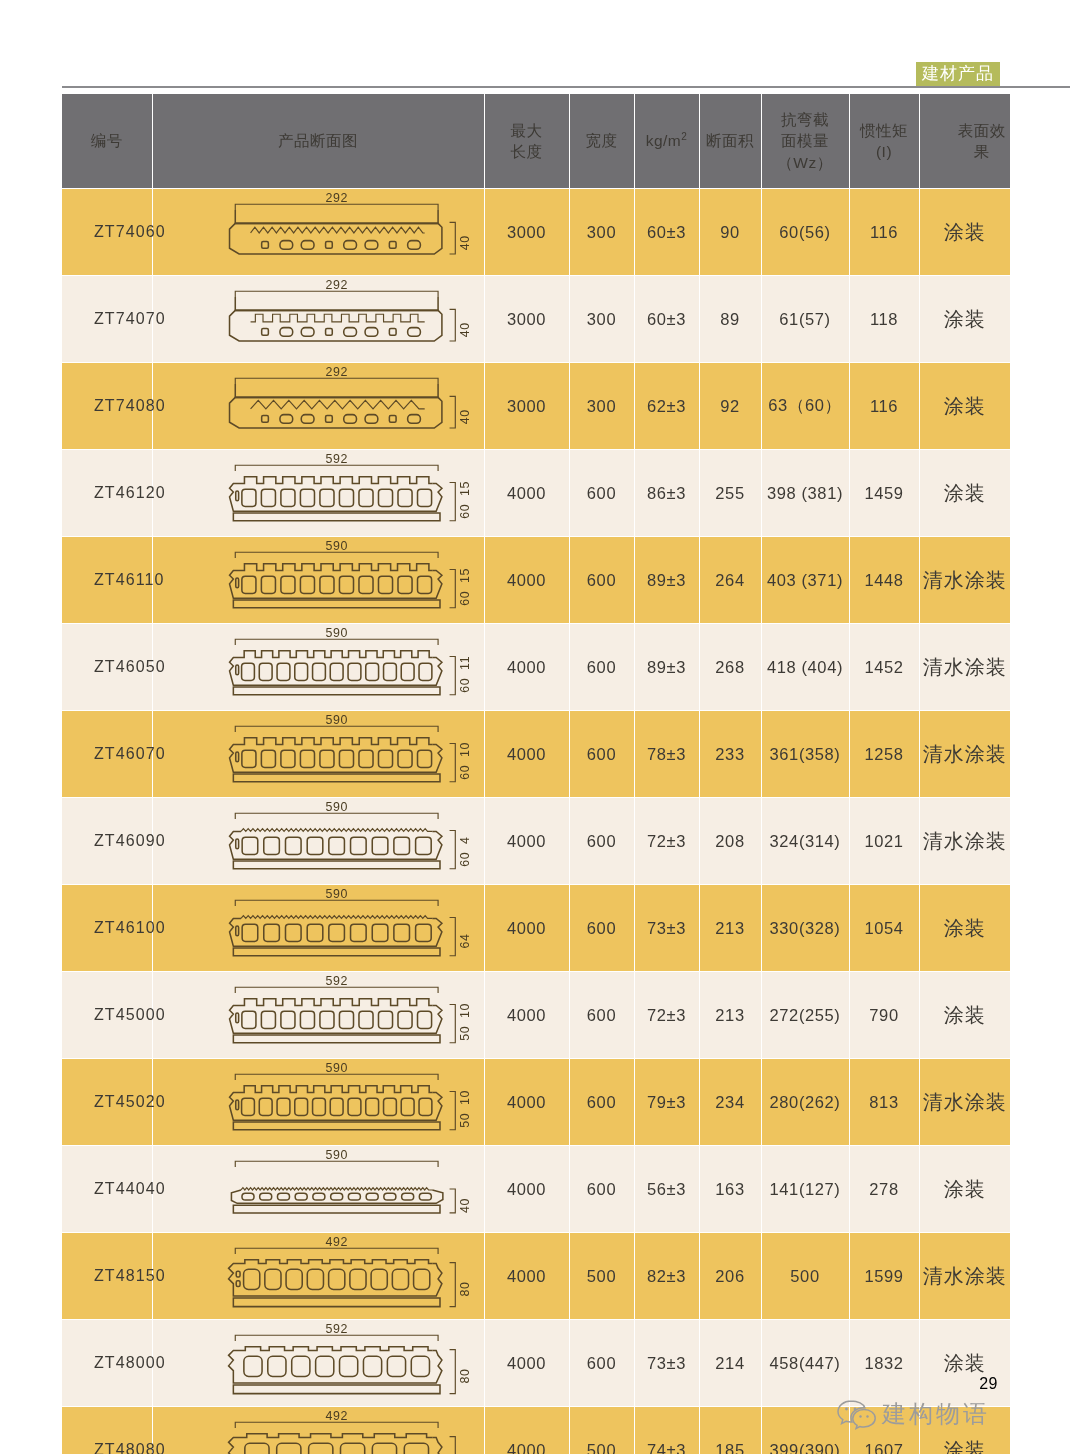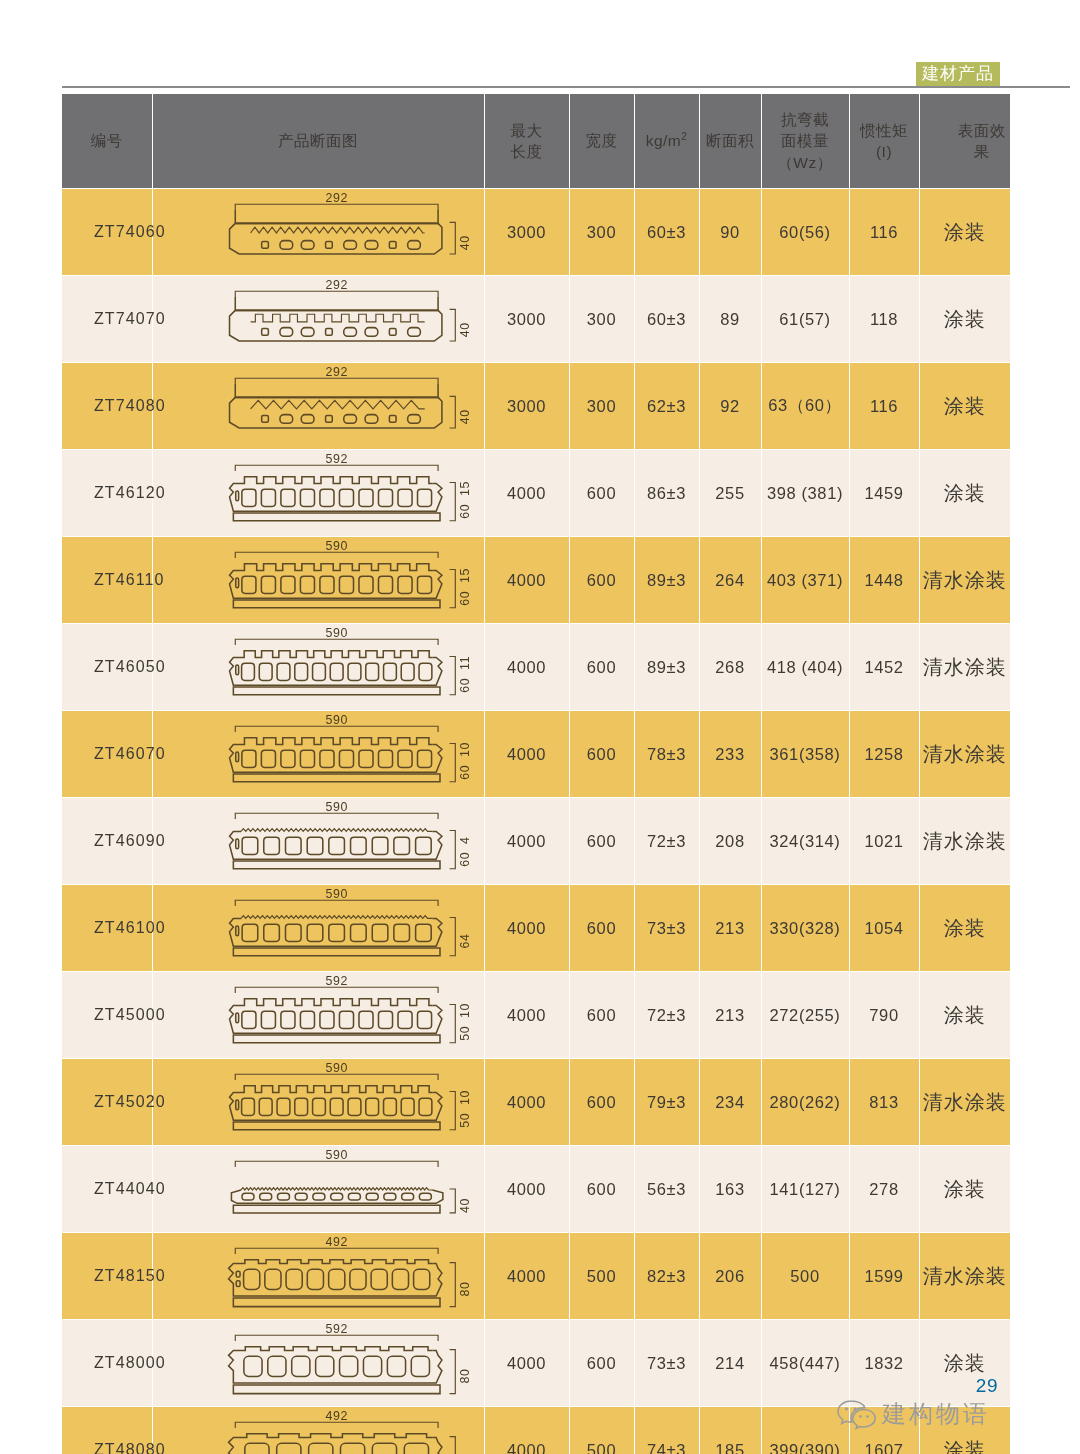--- a/index.html
+++ b/index.html
@@ -114,22 +114,22 @@
   }
   svg.profile { display: block; }
   svg.profile .ln  { fill: none; stroke: #5d4a27; stroke-width: 1.6; }
   svg.profile .dim { fill: none; stroke: #5d4a27; stroke-width: 1.2; }
   svg.profile text { fill: #4a3d22; font-family: "Liberation Sans", sans-serif; font-size: 13px; }
 
   
   .pageno {
     position: absolute;
     right: 70px; top: 1375px;
-    font-size: 19px;
-    color: #0369a1;
+    font-size: 16px;
+    color: #000000;
     letter-spacing: 0.5px;
   }
   .wechat {
     position: absolute;
     right: 78px; top: 1398px;
     display: flex;
     align-items: center;
   }
   .wechat .wx-label {
     font-size: 24px;

